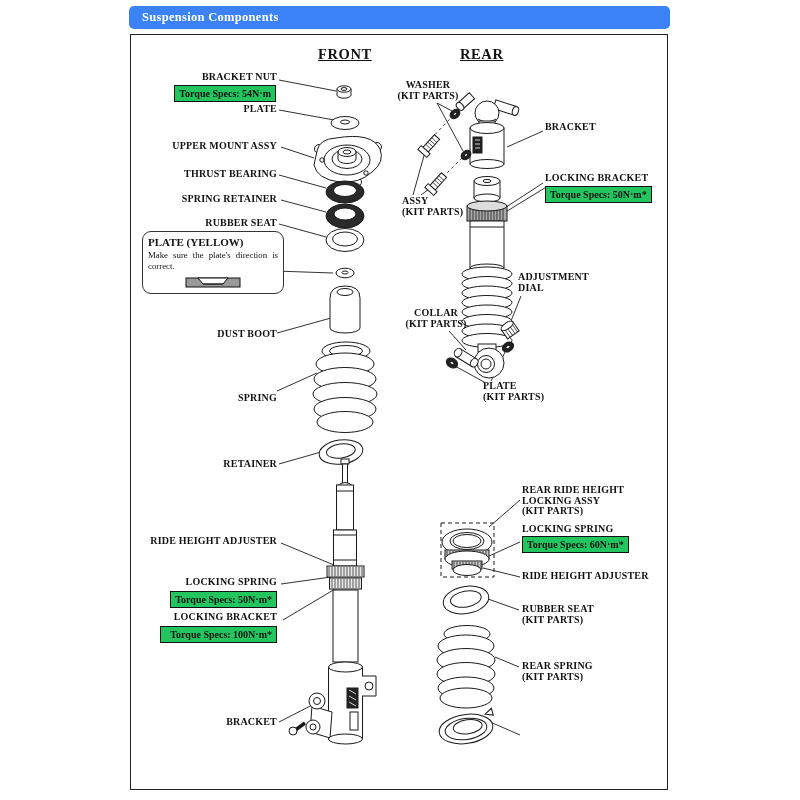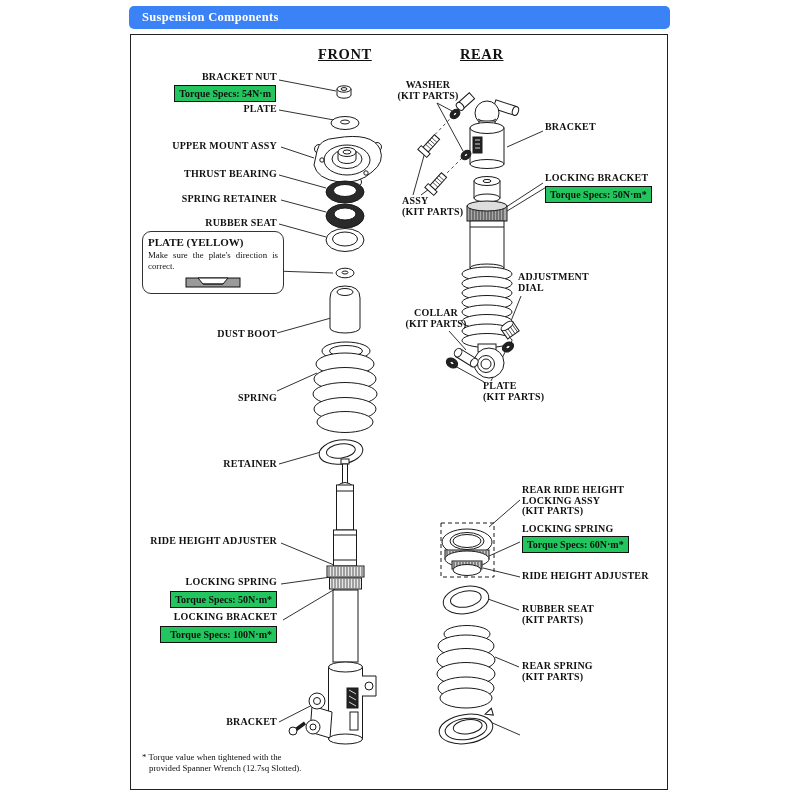--- a/index.html
+++ b/index.html
@@ -344,18 +344,14 @@
   <div class="lb" style="left:522px;top:571px;">RIDE HEIGHT ADJUSTER</div>
   <div class="lb" style="left:522px;top:604px;">
     <div>RUBBER SEAT</div>
     <div>(KIT PARTS)</div>
   </div>
   <div class="lb" style="left:522px;top:661px;">
     <div>REAR SPRING</div>
     <div>(KIT PARTS)</div>
   </div>
 
-  <div class="foot">
-    <div>* Torque value when tightened with the</div>
-    <div class="l2">provided Spanner Wrench (12.7sq Slotted).</div>
-  </div>
 
 </div>
 
 </body></html>

